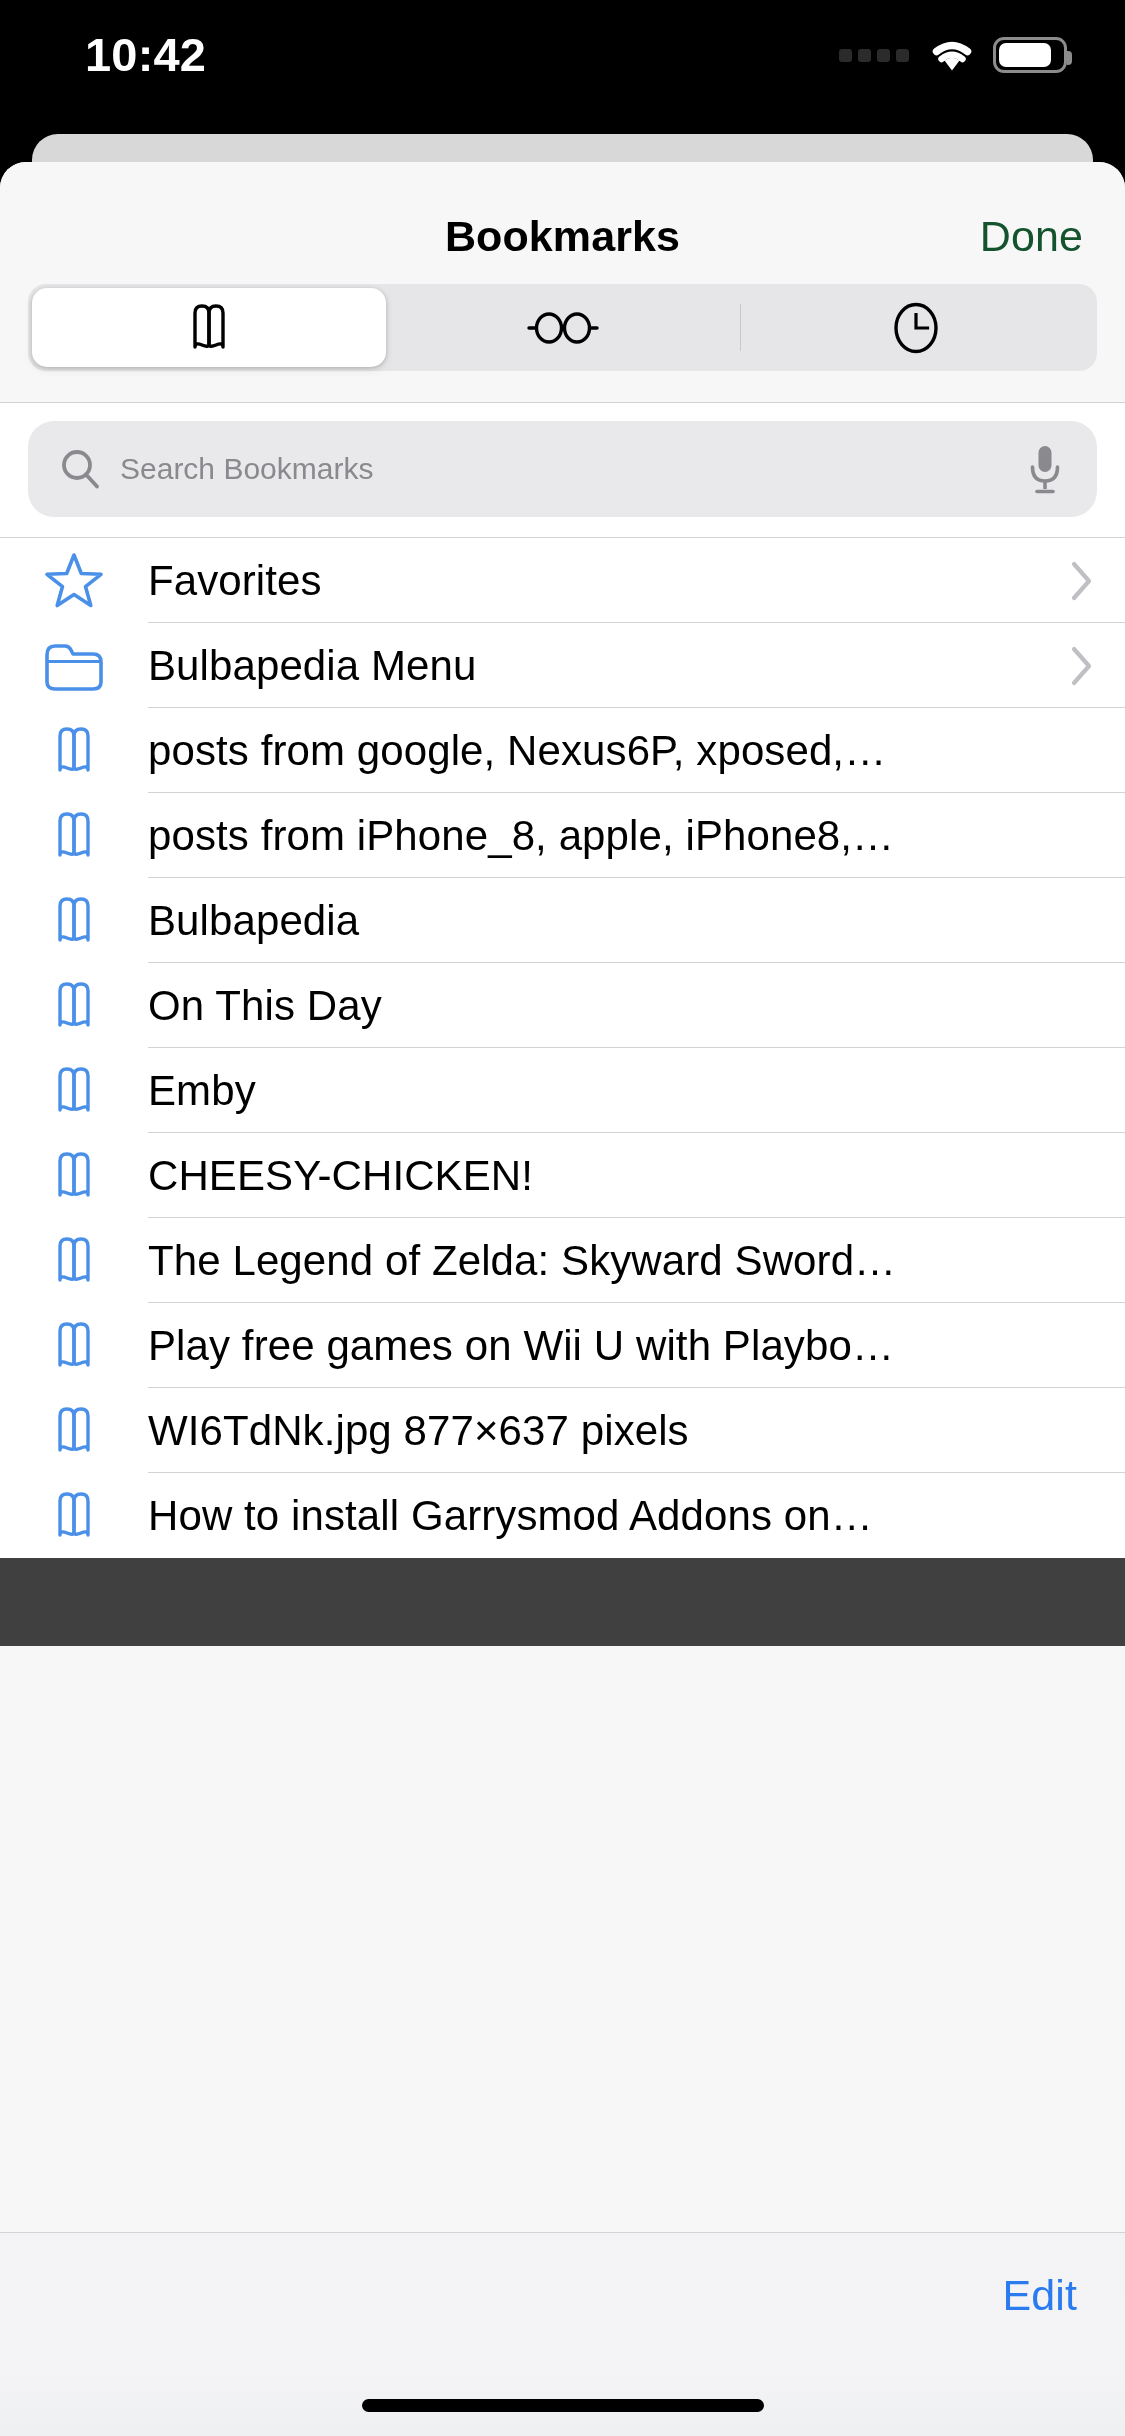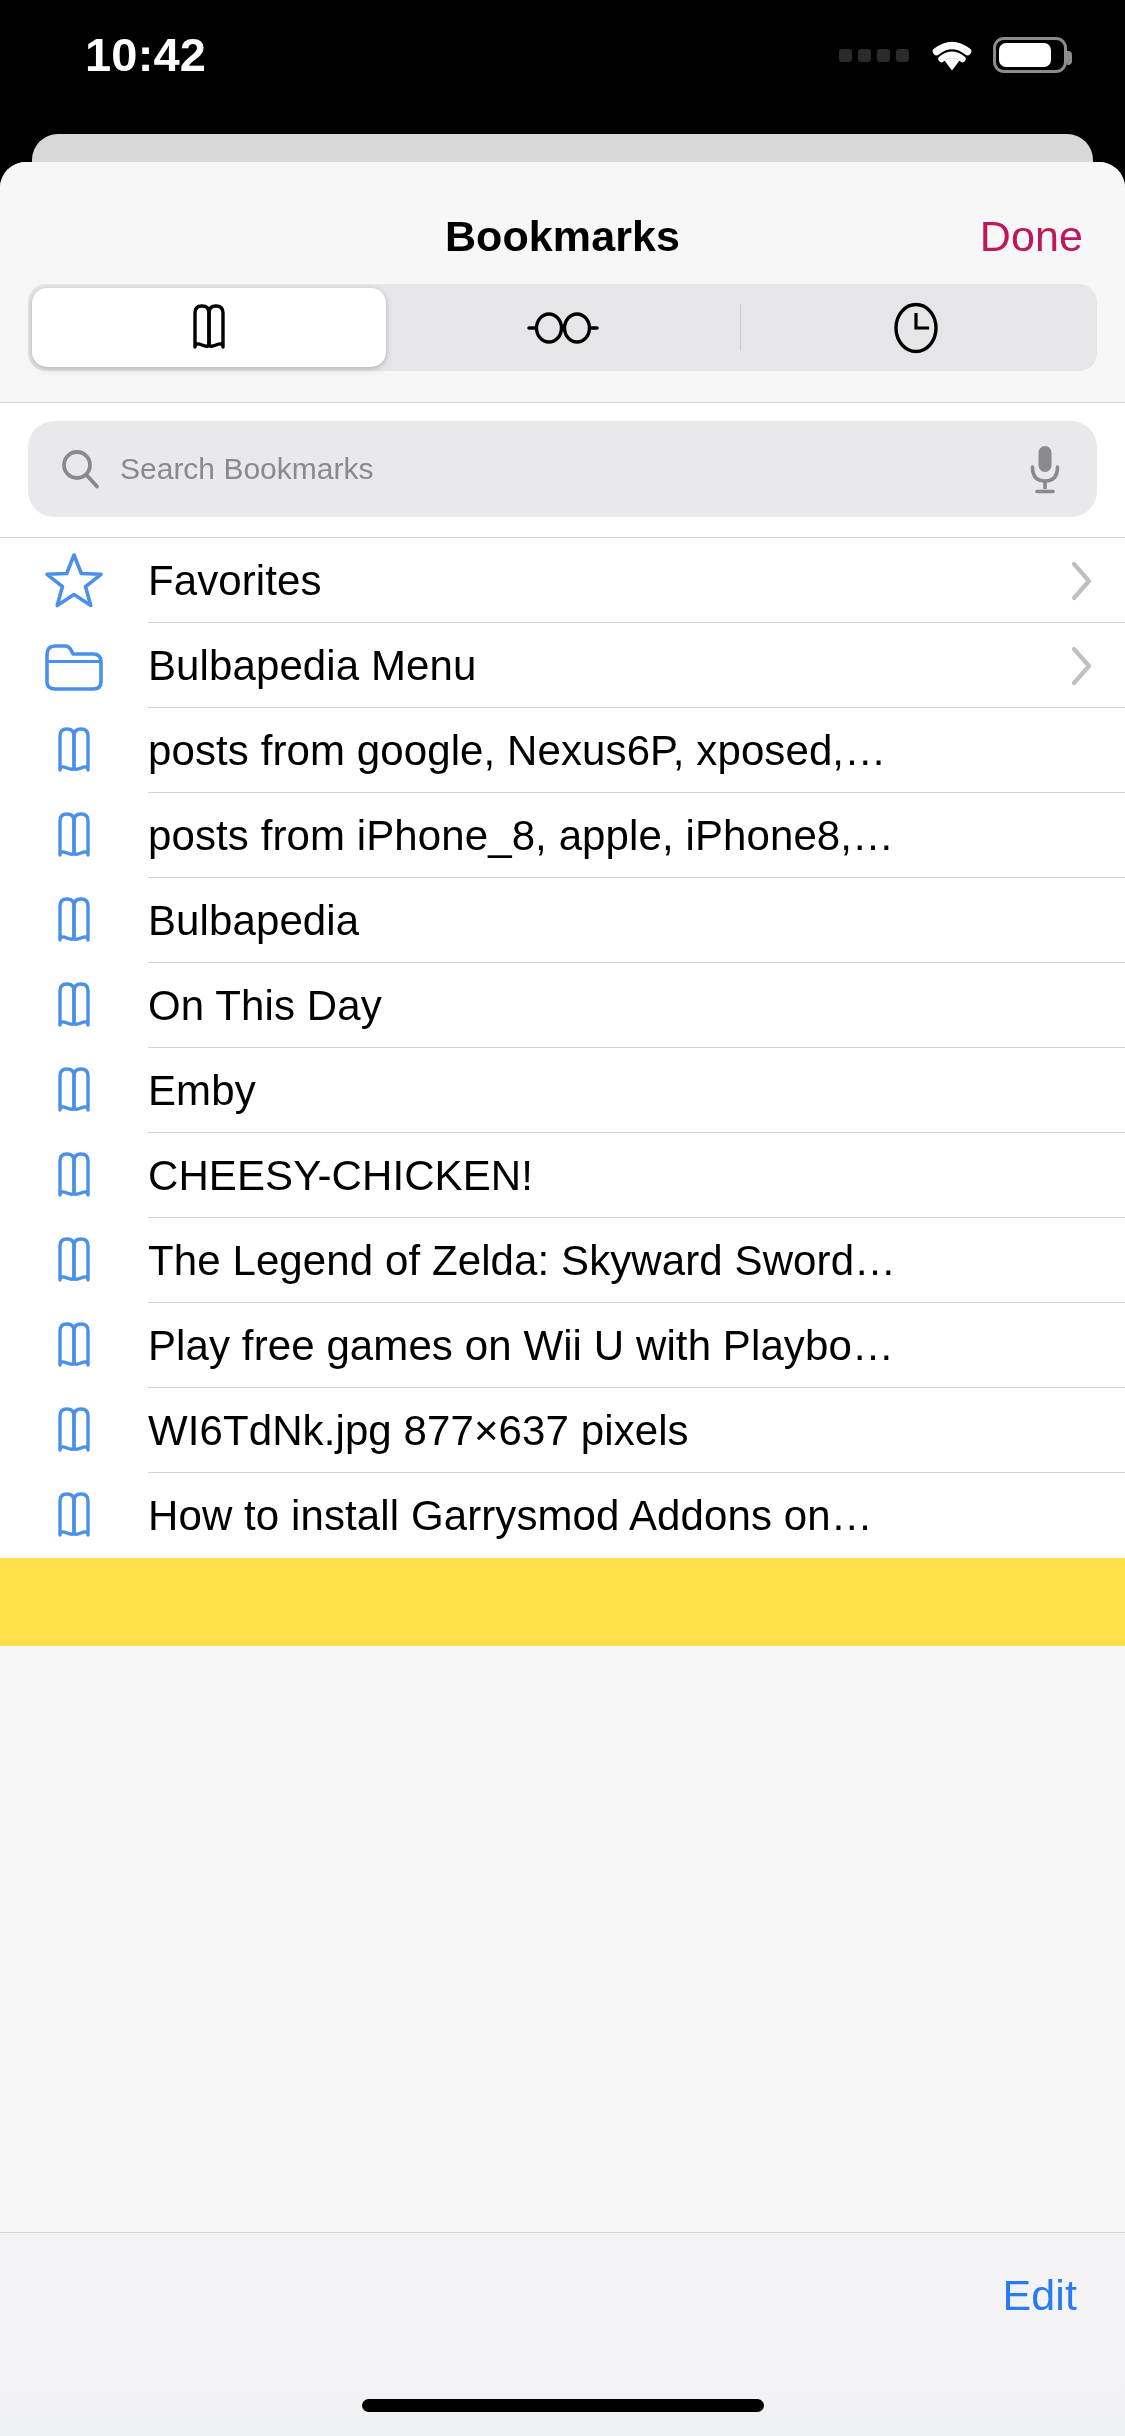--- a/index.html
+++ b/index.html
@@ -80,21 +80,21 @@
     background:#f7f7f7;
   }
   #page-title {
     position:absolute; left:0; right:0; top:50px;
     text-align:center;
     font-size:43px; font-weight:bold; color:#000;
     letter-spacing:0.1px;
   }
   #done-button {
     position:absolute; right:42px; top:50px;
-    font-size:43px; color:#be185d;
+    font-size:43px; color:#14532d;
     letter-spacing:0.1px;
   }
 
   
   #segmented-wrap {
     height:118px;
     background:#f7f7f7;
     display:flex; align-items:flex-start;
     padding:0 28px;
   }
@@ -150,21 +150,21 @@
     font-size:30px; color:#000;
     margin-left:18px;
   }
   #search-input::placeholder { color:#8a8a8e; }
   #mic-icon { margin-right:34px; flex:0 0 auto; }
 
   #search-sep { height:1px; background:#d3d3d6; }
 
   
   #list {
-    background:#fde047;
+    background:#404040;
     height:1108px;
     overflow:hidden;
   }
   .row {
     position:relative;
     height:85px;
     display:flex; align-items:center;
     background:#ffffff;
   }
   .row-icon {

